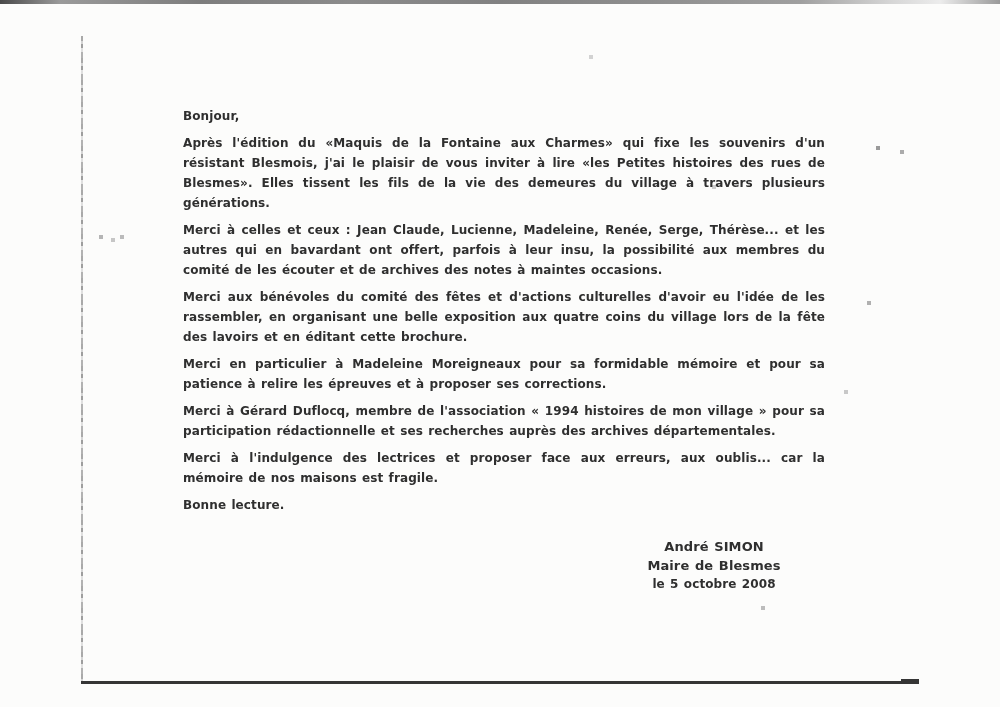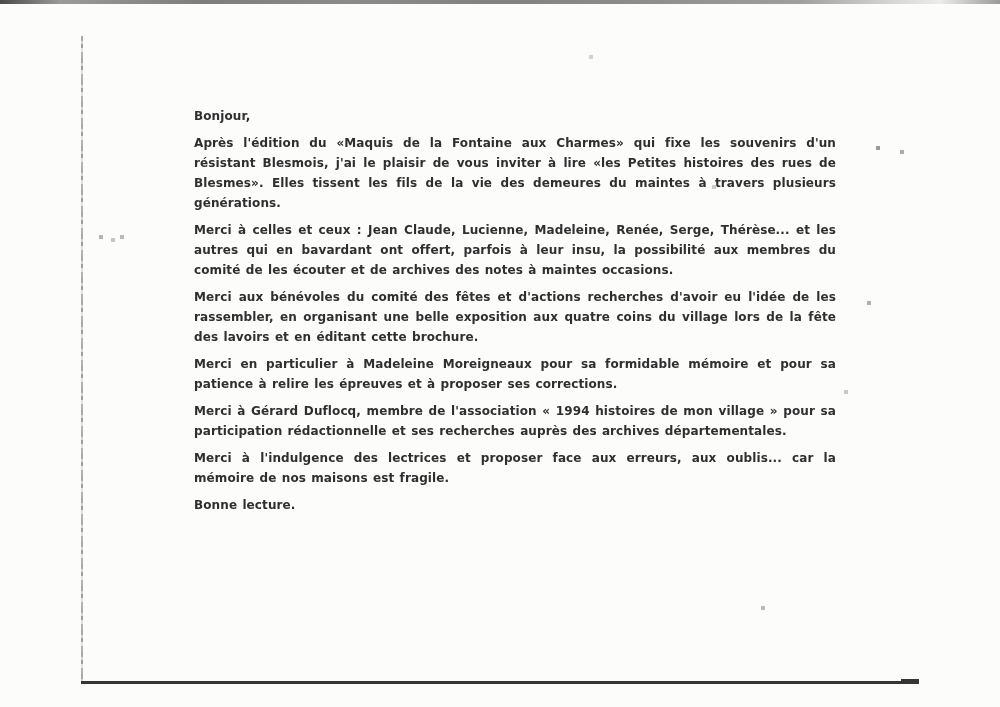--- a/index.html
+++ b/index.html
@@ -55,21 +55,21 @@
       901px 151px 0 1px #ababab,
       868px 302px 0 1px #b0b0b0,
       845px 391px 0 1px #c8c8c8,
       713px 186px 0 1px #cccccc,
       762px 607px 0 1px #bcbcbc,
       590px  56px 0 1px #d2d2d2;
   }
 
   
   .letter {
-    position: absolute; left: 194px; top: 106px;
+    position: absolute; left: 183px; top: 106px;
     width: 642px;
     color: #2f2f2f;
     font-size: 12px;
     font-weight: bold;
     line-height: 20px;
     word-spacing: 1px;
     letter-spacing: 0.1px;
   }
   .letter p { margin: 0 0 7px 0; text-align: justify; }
   .letter p.greeting { text-align: left; }
@@ -89,23 +89,28 @@
 
 <div>
 
   <div class="scan-top"></div>
   <div class="scan-left"></div>
   <div class="scan-bottom"></div>
   <div class="scan-noise"></div>
 
   <div class="letter">
     <p class="greeting">Bonjour,</p>
-    <p>Après l'édition du «Maquis de la Fontaine aux Charmes» qui fixe les souvenirs d'un résistant Blesmois, j'ai le plaisir de vous inviter à lire «les Petites histoires des rues de Blesmes». Elles tissent les fils de la vie des demeures du maintes à travers plusieurs générations.</p>
+    <p>Après l'édition du «Maquis de la Fontaine aux Charmes» qui fixe les souvenirs d'un résistant Blesmois, j'ai le plaisir de vous inviter à lire «les Petites histoires des rues de Blesmes». Elles tissent les fils de la vie des demeures du village à travers plusieurs générations.</p>
     <p>Merci à celles et ceux : Jean Claude, Lucienne, Madeleine, Renée, Serge, Thérèse... et les autres qui en bavardant ont offert, parfois à leur insu, la possibilité aux membres du comité de les écouter et de archives des notes à maintes occasions.</p>
-    <p>Merci aux bénévoles du comité des fêtes et d'actions recherches d'avoir eu l'idée de les rassembler, en organisant une belle exposition aux quatre coins du village lors de la fête des lavoirs et en éditant cette brochure.</p>
+    <p>Merci aux bénévoles du comité des fêtes et d'actions culturelles d'avoir eu l'idée de les rassembler, en organisant une belle exposition aux quatre coins du village lors de la fête des lavoirs et en éditant cette brochure.</p>
     <p>Merci en particulier à Madeleine Moreigneaux pour sa formidable mémoire et pour sa patience à relire les épreuves et à proposer ses corrections.</p>
     <p>Merci à Gérard Duflocq, membre de l'association « 1994 histoires de mon village » pour sa participation rédactionnelle et ses recherches auprès des archives départementales.</p>
     <p>Merci à l'indulgence des lectrices et proposer face aux erreurs, aux oublis... car la mémoire de nos maisons est fragile.</p>
     <p class="closing">Bonne lecture.</p>
 
+    <div class="signature">
+      <div>André SIMON</div>
+      <div>Maire de Blesmes</div>
+      <div class="sig-date">le 5 octobre 2008</div>
+    </div>
   </div>
 
 </div>
 
 </body></html>

